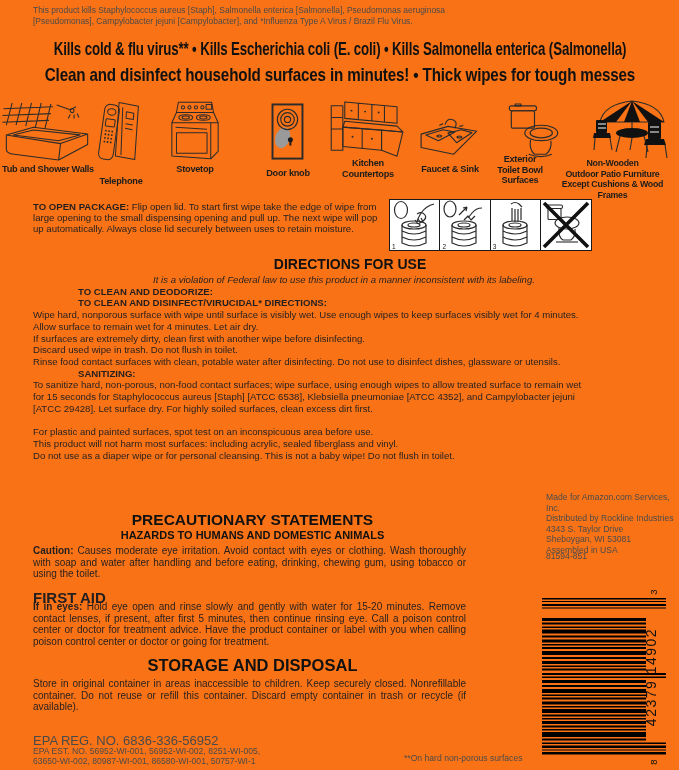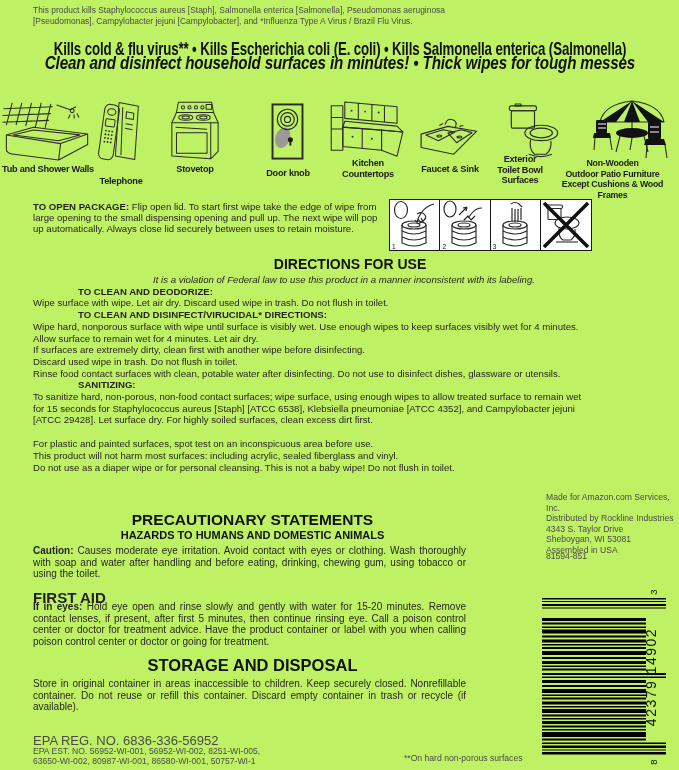--- a/index.html
+++ b/index.html
@@ -1,16 +1,16 @@
 <!DOCTYPE html>
 <html><head>
 <meta charset="utf-8">
 <style>
   html,body{margin:0;padding:0;background:#fff;}
-  .page{position:relative;width:679px;height:770px;background:#bef264;overflow:hidden;
+  .page{position:relative;width:679px;height:770px;background:#f97316;overflow:hidden;
         font-family:"Liberation Sans",sans-serif;color:#231f20;}
   .abs{position:absolute;}
   .muted{color:#4a4a4a;}
   .pre{white-space:pre-line;}
   .body-txt{font-size:9.6px;line-height:11.2px;}
   .headline{position:absolute;left:0;width:679px;display:flex;justify-content:center;}
   .headline > span{font-weight:bold;font-size:19px;white-space:nowrap;color:#111;letter-spacing:-0.2px;}
   .h1scale{transform:scaleX(0.70);}
   .h2scale{transform:scaleX(0.80);}
   .center-wrap{position:absolute;display:flex;justify-content:center;}
@@ -34,21 +34,21 @@
 <body>
 
 <div class="page">
 
   <div class="abs pre topnote muted" style="left:33px;top:4px;font-size:9.6px;line-height:11px;">This product kills Staphylococcus aureus [Staph], Salmonella enterica [Salmonella], Pseudomonas aeruginosa
 [Pseudomonas], Campylobacter jejuni [Campylobacter], and *Influenza Type A Virus / Brazil Flu Virus.</div>
 
   <div class="headline" style="top:38px;">
     <span class="h1scale">Kills cold &amp; flu virus** • Kills Escherichia coli (E. coli) • Kills Salmonella enterica (Salmonella)</span>
   </div>
-  <div class="headline" style="top:52px;font-style:italic;">
+  <div class="headline" style="top:64px;">
     <span class="h2scale">Clean and disinfect household surfaces in minutes! • Thick wipes for tough messes</span>
   </div>
 
   <div>
 
     <svg class="abs" style="left:2px;top:102px;" width="90" height="60" viewBox="0 0 92 62">
       <g stroke="#2b2b2b" fill="none" stroke-width="1.1" stroke-linejoin="round">
         <path d="M10 1 L4 24 M20 1 L14 24 M30 1 L24 25 M40 1 L34 26 M50 2 L44 27 M1 7 L52 5 M0 14 L50 12 M0 21 L48 19"></path>
         <path d="M56 3 l14 5 l6 -3"></path>
           <circle cx="72" cy="9" r="2"></circle>
@@ -256,21 +256,20 @@
     </div>
   </div>
 
   <div class="center-wrap" style="left:20px;top:256px;width:660px;">
     <span style="font-size:14px;">DIRECTIONS FOR USE</span>
   </div>
 
   <div class="dir">
       <div class="k-c">It is a violation of Federal law to use this product in a manner inconsistent with its labeling.</div>
       <div class="k-h">TO CLEAN AND DEODORIZE:</div>
-      <div class="k-b">Wipe surface with wipe. Let air dry. Discard used wipe in trash. Do not flush in toilet.</div>
       <div class="k-h">TO CLEAN AND DISINFECT/VIRUCIDAL* DIRECTIONS:</div>
       <div class="k-b">Wipe hard, nonporous surface with wipe until surface is visibly wet. Use enough wipes to keep surfaces visibly wet for 4 minutes.</div>
       <div class="k-b">Allow surface to remain wet for 4 minutes. Let air dry.</div>
       <div class="k-b">If surfaces are extremely dirty, clean first with another wipe before disinfecting.</div>
       <div class="k-b">Discard used wipe in trash. Do not flush in toilet.</div>
       <div class="k-b">Rinse food contact surfaces with clean, potable water after disinfecting. Do not use to disinfect dishes, glassware or utensils.</div>
       <div class="k-h">SANITIZING:</div>
       <div class="k-b">To sanitize hard, non-porous, non-food contact surfaces; wipe surface, using enough wipes to allow treated surface to remain wet</div>
       <div class="k-b">for 15 seconds for Staphylococcus aureus [Staph] [ATCC 6538], Klebsiella pneumoniae [ATCC 4352], and Campylobacter jejuni</div>
       <div class="k-b">[ATCC 29428]. Let surface dry. For highly soiled surfaces, clean excess dirt first.</div>

